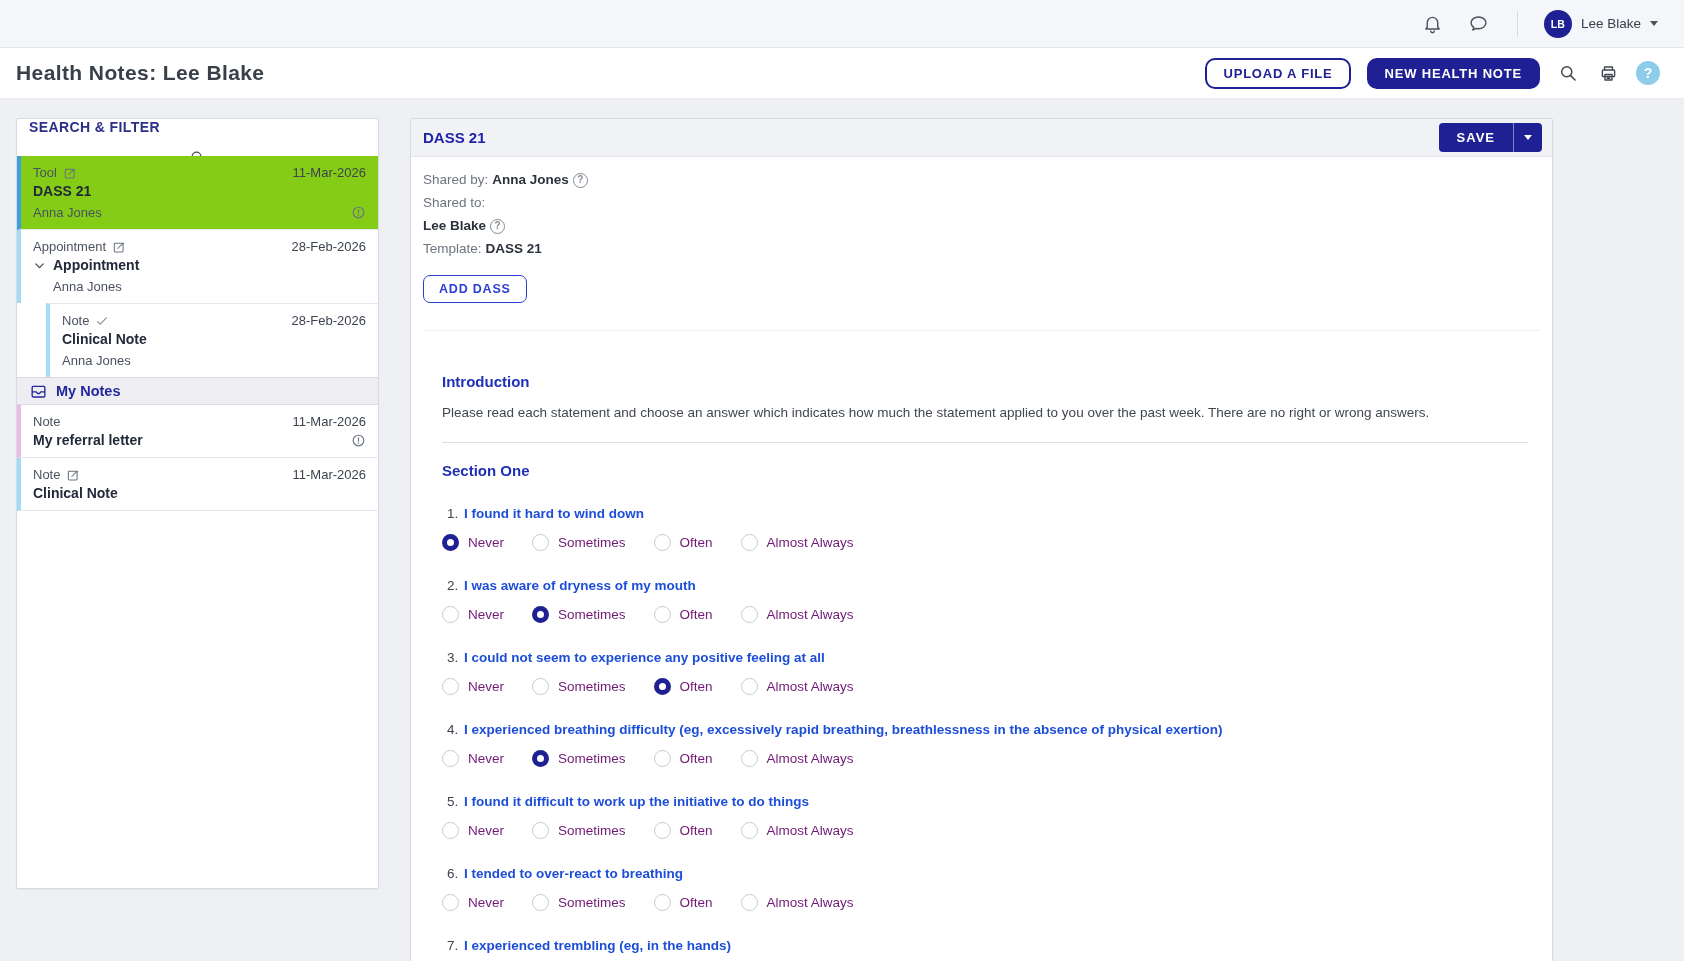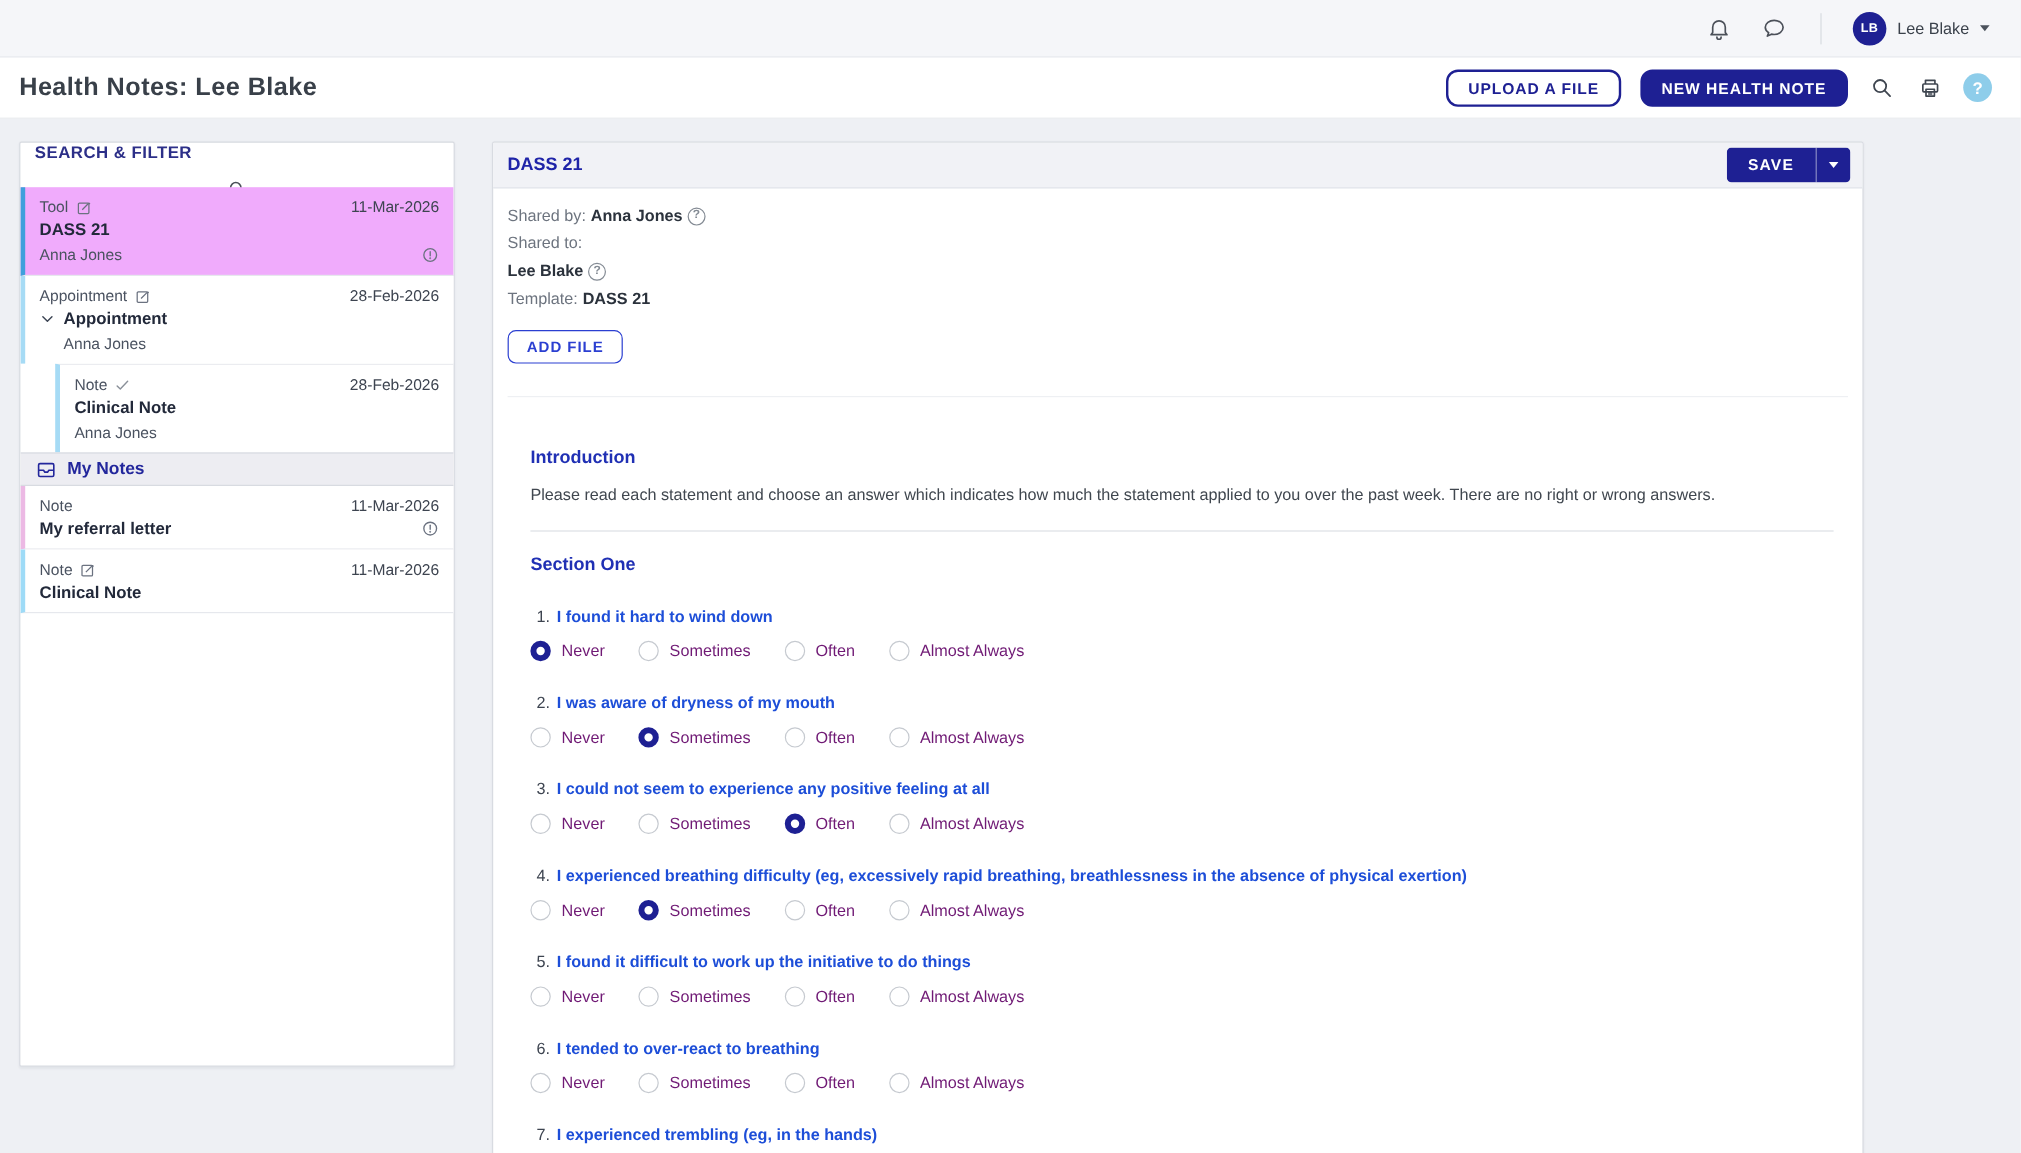--- a/index.html
+++ b/index.html
@@ -43,21 +43,21 @@
   .tool-icon { width:20px; height:20px; position:relative; display:flex; align-items:center; justify-content:center; cursor:pointer; color:#4b5059; }
   .red-dot { position:absolute; top:0px; right:-1px; width:7px; height:7px; border-radius:50%; background:#f0564f; }
   .gear-glyph { font-size:16px; color:#4b5059; line-height:1; }
 
   .section-header { background:#ededf2; border-top:1px solid #d8dbe1; border-bottom:1px solid #d8dbe1;
                     height:28px; display:flex; align-items:center; gap:8px; padding:0 12px; cursor:pointer; }
   .section-header .label { font-size:14.5px; font-weight:bold; color:#23279c; }
 
   .side-item { position:relative; border-left:4px solid transparent; padding:9px 12px 9px 12px;
                border-bottom:1px solid #e6e8ed; cursor:pointer; background:#fff; }
-  .side-item.selected { background:#f0abfc; border-left-color:#3f9fdc; }
+  .side-item.selected { background:#84cc16; border-left-color:#3f9fdc; }
   .side-item.acc-blue { border-left-color:#a6dbf5; }
   .side-item.acc-pink { border-left-color:#ecb9e4; }
   .side-item.acc-cyan { border-left-color:#9edbf7; }
   .item-row1 { display:flex; align-items:center; font-size:13px; color:#4a5260; }
   .item-row1 .type-icon { margin-left:6px; display:flex; align-items:center; }
   .item-date { margin-left:auto; font-size:13px; color:#3d4450; }
   .item-title { font-size:14px; font-weight:bold; color:#22293a; margin-top:3px; display:flex; align-items:center; gap:7px; }
   .item-author-row { display:flex; align-items:center; margin-top:6px; }
   .item-author { font-size:13px; color:#4a5260; }
   .row-info { margin-left:auto; display:flex; align-items:center; }
@@ -302,21 +302,21 @@
         <span class="meta-label">Shared to:</span>
       </div>
       <div class="meta-line">
         <span class="meta-value">Lee Blake</span>
         <span class="qmark">?</span>
       </div>
       <div class="meta-line">
         <span class="meta-label">Template:</span>
         <span class="meta-value">DASS 21</span>
       </div>
-      <button class="btn-addfile">ADD FILE</button>
+      <button class="btn-addfile">ADD DASS</button>
       <div class="section-gap"></div>
     </div>
 
     <div class="form-area">
       <div class="form-heading">Introduction</div>
       <div class="intro-text">Please read each statement and choose an answer which indicates how much the statement applied to you over the past week. There are no right or wrong answers.</div>
       <hr class="form-divider">
       <div class="form-heading">Section One</div>
       <div>
   <div class="question">

